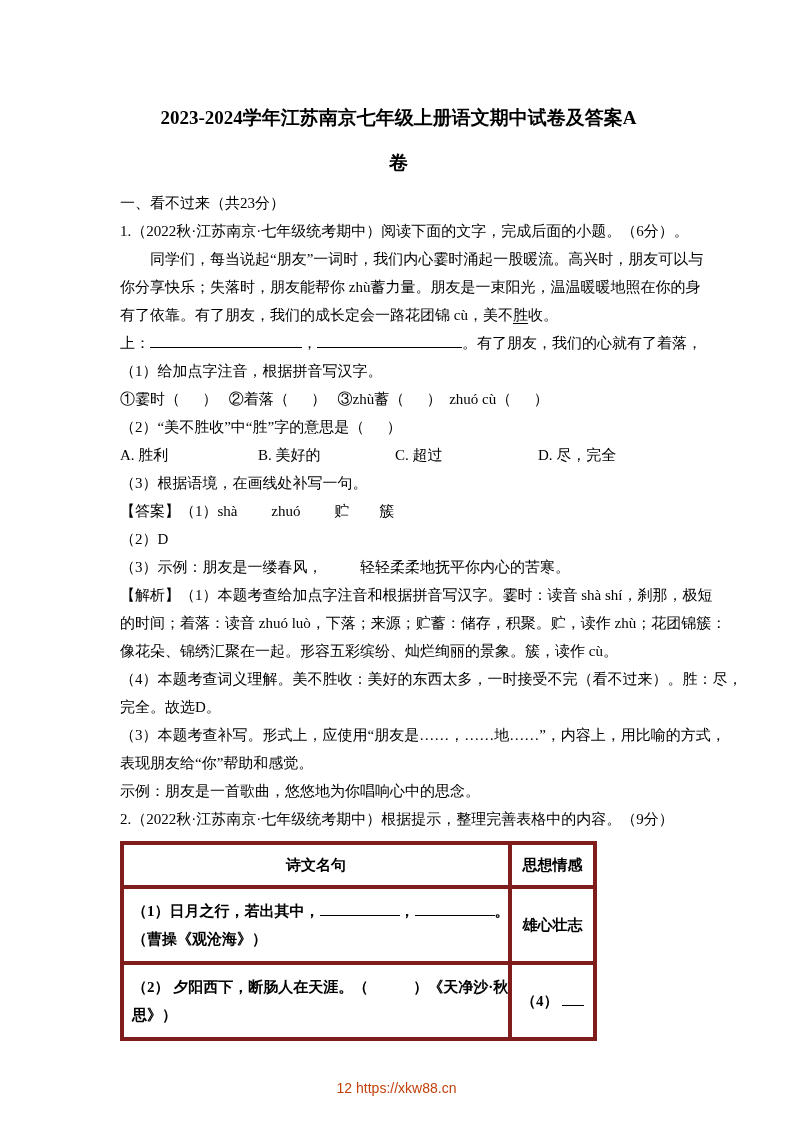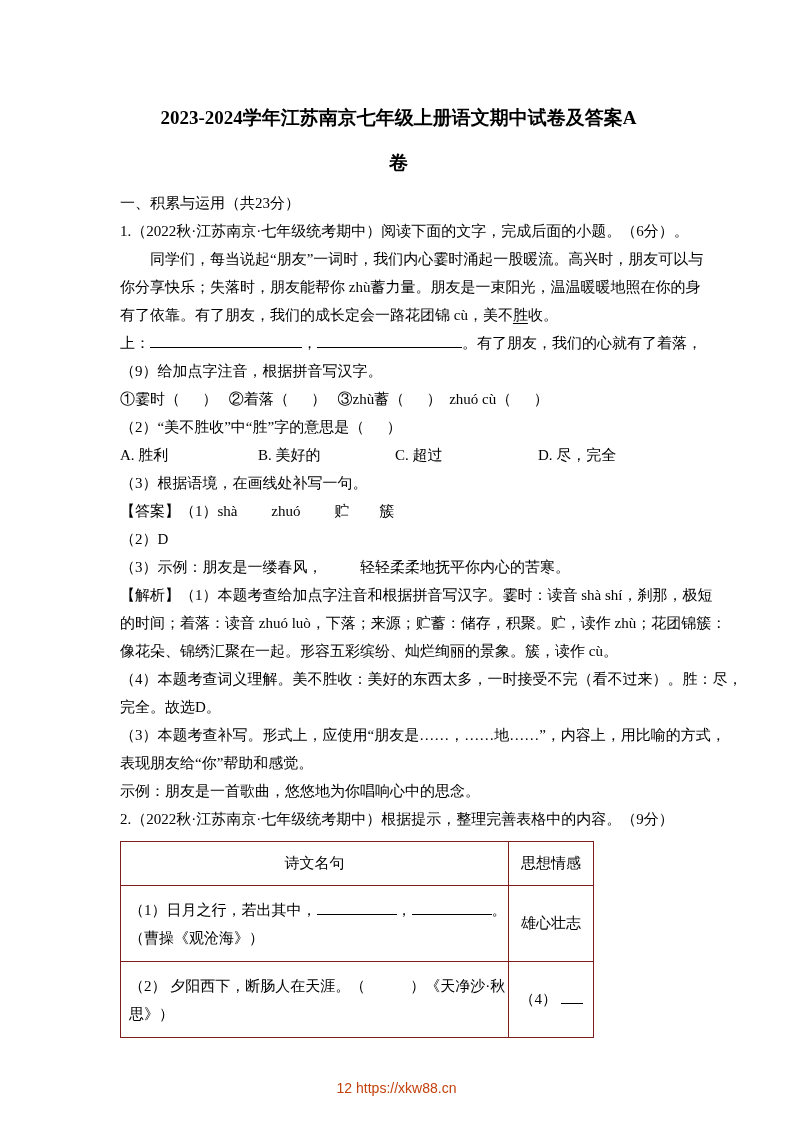--- a/index.html
+++ b/index.html
@@ -16,21 +16,21 @@
   .line { font-size:15px; line-height:28px; white-space:pre; }
   .indent { padding-left:30px; }
   .blank { display:inline-block; border-bottom:1px solid #000; height:14px; vertical-align:baseline; }
   .u { text-decoration:underline; text-underline-offset:3px; }
   .options { white-space:normal; }
   .opt { display:inline-block; }
   .opt-a { width:138px; }
   .opt-b { width:137px; }
   .opt-c { width:143px; }
   .qtable { border-collapse:collapse; table-layout:fixed; width:473px; margin-top:8px; }
-  .qtable th, .qtable td { border:1px solid #7f1d1d; font-size:15px; font-weight:400; vertical-align:middle; }
+  .qtable th, .qtable td { border:4px solid #7f1d1d; font-size:15px; font-weight:700; vertical-align:middle; }
   .qtable th { height:44px; text-align:center; }
   .qtable td { height:76px; }
   .c1 { padding:8px 8px; vertical-align:middle; }
   .cline { font-size:15px; line-height:28px; white-space:pre; }
   .c2 { text-align:center; }
   .footer {
     position:absolute; left:0; right:0; bottom:26px;
     text-align:center; color:#c2410c; font-size:14px;
     font-family:"Liberation Sans","DejaVu Sans",sans-serif;
   }
@@ -39,30 +39,30 @@
 <body>
 
 <div class="page">
   <div class="content">
 
     <h1 class="title">
         <span class="tline">2023-2024学年江苏南京七年级上册语文期中试卷及答案A</span>
         <span class="tline">卷</span>
       </h1>
 
-    <p class="line">一、积累与运用（共23分）</p>
+    <p class="line">一、看不过来（共23分）</p>
 
     <p class="line">1.（2022秋·江苏南京·七年级统考期中）阅读下面的文字，完成后面的小题。（6分）。</p>
 
     <p class="line indent">同学们，每当说起“朋友”一词时，我们内心霎时涌起一股暖流。高兴时，朋友可以与</p>
     <p class="line">你分享快乐；失落时，朋友能帮你 zhù蓄力量。朋友是一束阳光，温温暖暖地照在你的身</p>
     <p class="line"><span>有了依靠。有了朋友，我们的成长定会一路花团锦 cù，美不</span><span class="u">胜</span><span>收。</span></p>
     <p class="line"><span>上：</span><span class="blank" style="width:152px"></span><span>，</span><span class="blank" style="width:145px"></span><span>。有了朋友，我们的心就有了着落，</span></p>
 
-    <p class="line">（9）给加点字注音，根据拼音写汉字。</p>
+    <p class="line">（1）给加点字注音，根据拼音写汉字。</p>
     <p class="line">①霎时（      ）   ②着落（      ）   ③zhù蓄（      ）  zhuó cù（      ）</p>
     <p class="line">（2）“美不胜收”中“胜”字的意思是（      ）</p>
 
     <p class="line options"><span class="opt opt-a">A. 胜利</span><span class="opt opt-b">B. 美好的</span><span class="opt opt-c">C. 超过</span><span class="opt opt-d">D. 尽，完全</span></p>
 
     <p class="line">（3）根据语境，在画线处补写一句。</p>
 
     <p class="line">【答案】（1）shà         zhuó         贮        簇</p>
     <p class="line">（2）D</p>
     <p class="line">（3）示例：朋友是一缕春风，          轻轻柔柔地抚平你内心的苦寒。</p>

